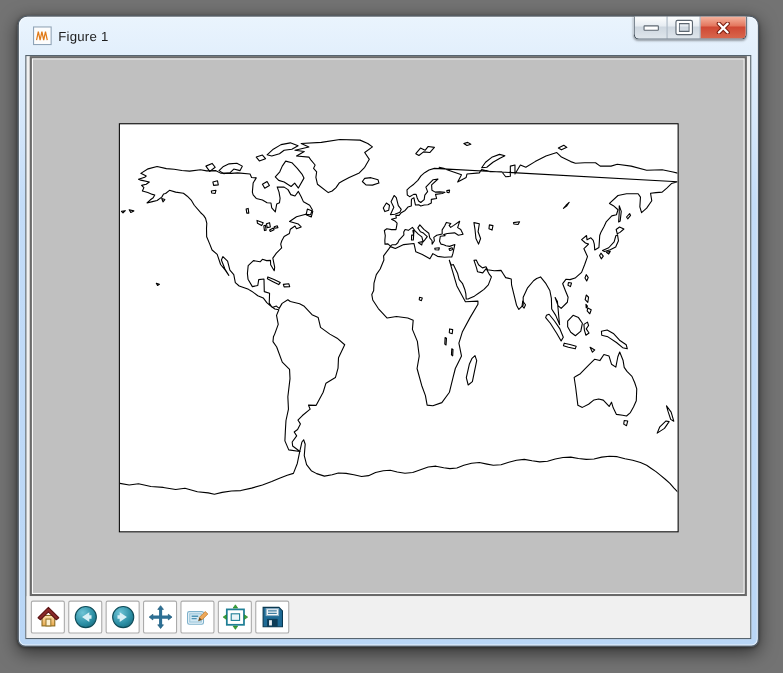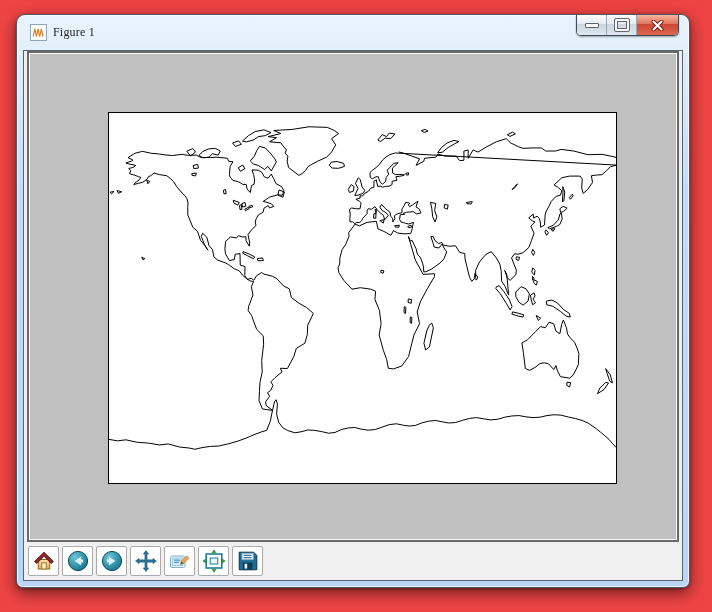--- a/index.html
+++ b/index.html
@@ -1,17 +1,17 @@
 <!DOCTYPE html>
 <html><head>
 <meta charset="utf-8">
 <style>
   html,body{margin:0;padding:0;background:#ffffff;}
-  .page{position:relative;width:712px;height:612px;background:#ef4444;overflow:hidden;
-        font-family:Liberation Serif, serif;}
+  .page{position:relative;width:712px;height:612px;background:#737373;overflow:hidden;
+        font-family:Liberation Sans, sans-serif;}
   
   .window{position:absolute;left:16px;top:14px;width:674px;height:574px;box-sizing:border-box;
           border:1px solid #4e5a66;border-radius:9px 9px 7px 7px;
           background:linear-gradient(#eaf4fd,#c3dcf8 30%,#b9d6f6);
           box-shadow:0 5px 16px rgba(0,0,0,.55), 0 1px 3px rgba(0,0,0,.4),
                      inset 0 0 0 1px rgba(255,255,255,.65);
           display:flex;flex-direction:column;}
   .titlebar{height:35px;flex:0 0 auto;display:flex;align-items:center;padding-left:13px;position:relative;}
   .app-icon{width:17px;height:17px;background:#fdfdfd;border:1px solid #8fa4b8;box-sizing:border-box;
             display:flex;align-items:center;justify-content:center;}

